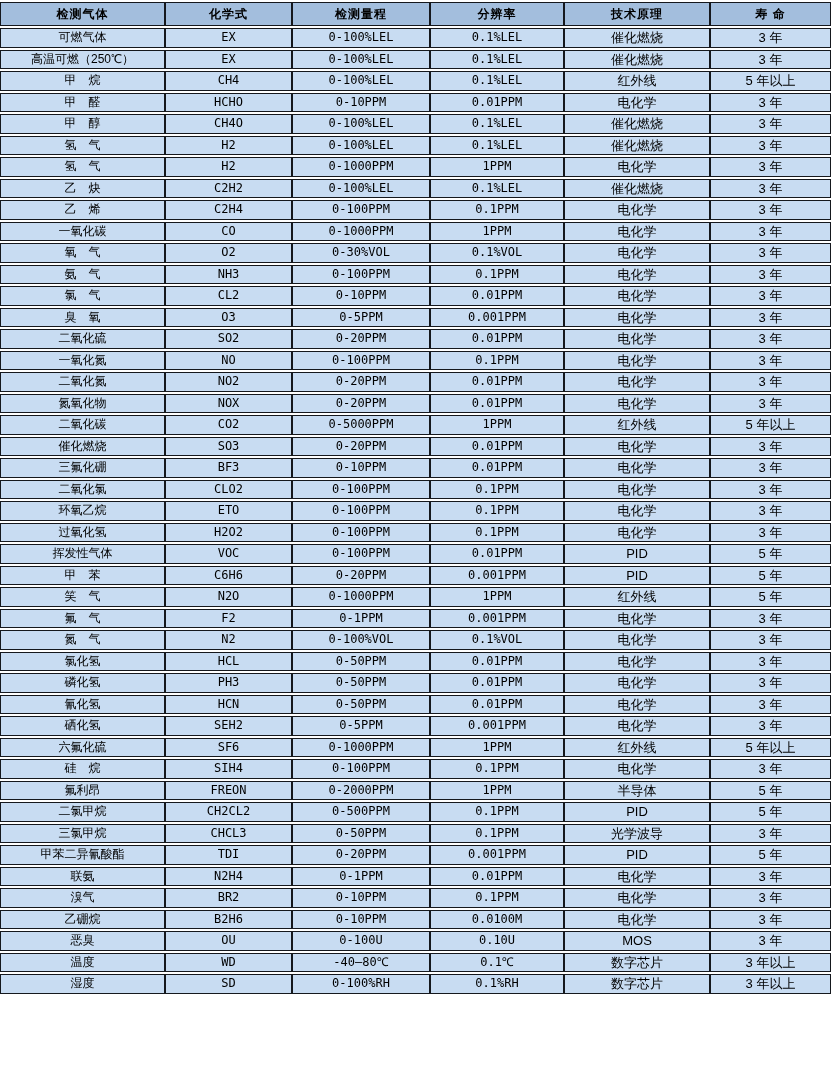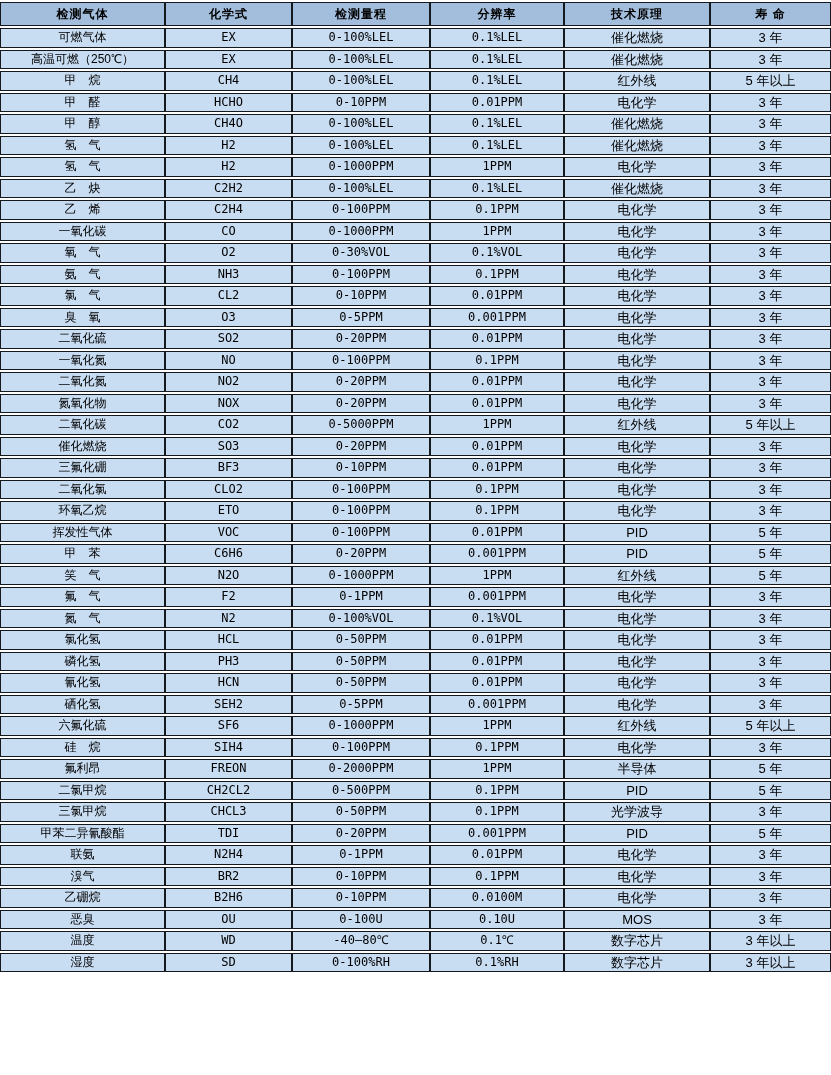--- a/index.html
+++ b/index.html
@@ -252,20 +252,28 @@
       </tr>
       <tr>
         <td class="gas">环氧乙烷</td>
         <td class="latin">ETO</td>
         <td class="latin">0-100PPM</td>
         <td class="latin">0.1PPM</td>
         <td>电化学</td>
         <td>3 年</td>
       </tr>
       <tr>
+        <td class="gas">过氧化氢</td>
+        <td class="latin">H2O2</td>
+        <td class="latin">0-100PPM</td>
+        <td class="latin">0.1PPM</td>
+        <td>电化学</td>
+        <td>3 年</td>
+      </tr>
+      <tr>
         <td class="gas">挥发性气体</td>
         <td class="latin">VOC</td>
         <td class="latin">0-100PPM</td>
         <td class="latin">0.01PPM</td>
         <td>PID</td>
         <td>5 年</td>
       </tr>
       <tr>
         <td class="gas">甲　苯</td>
         <td class="latin">C6H6</td>

